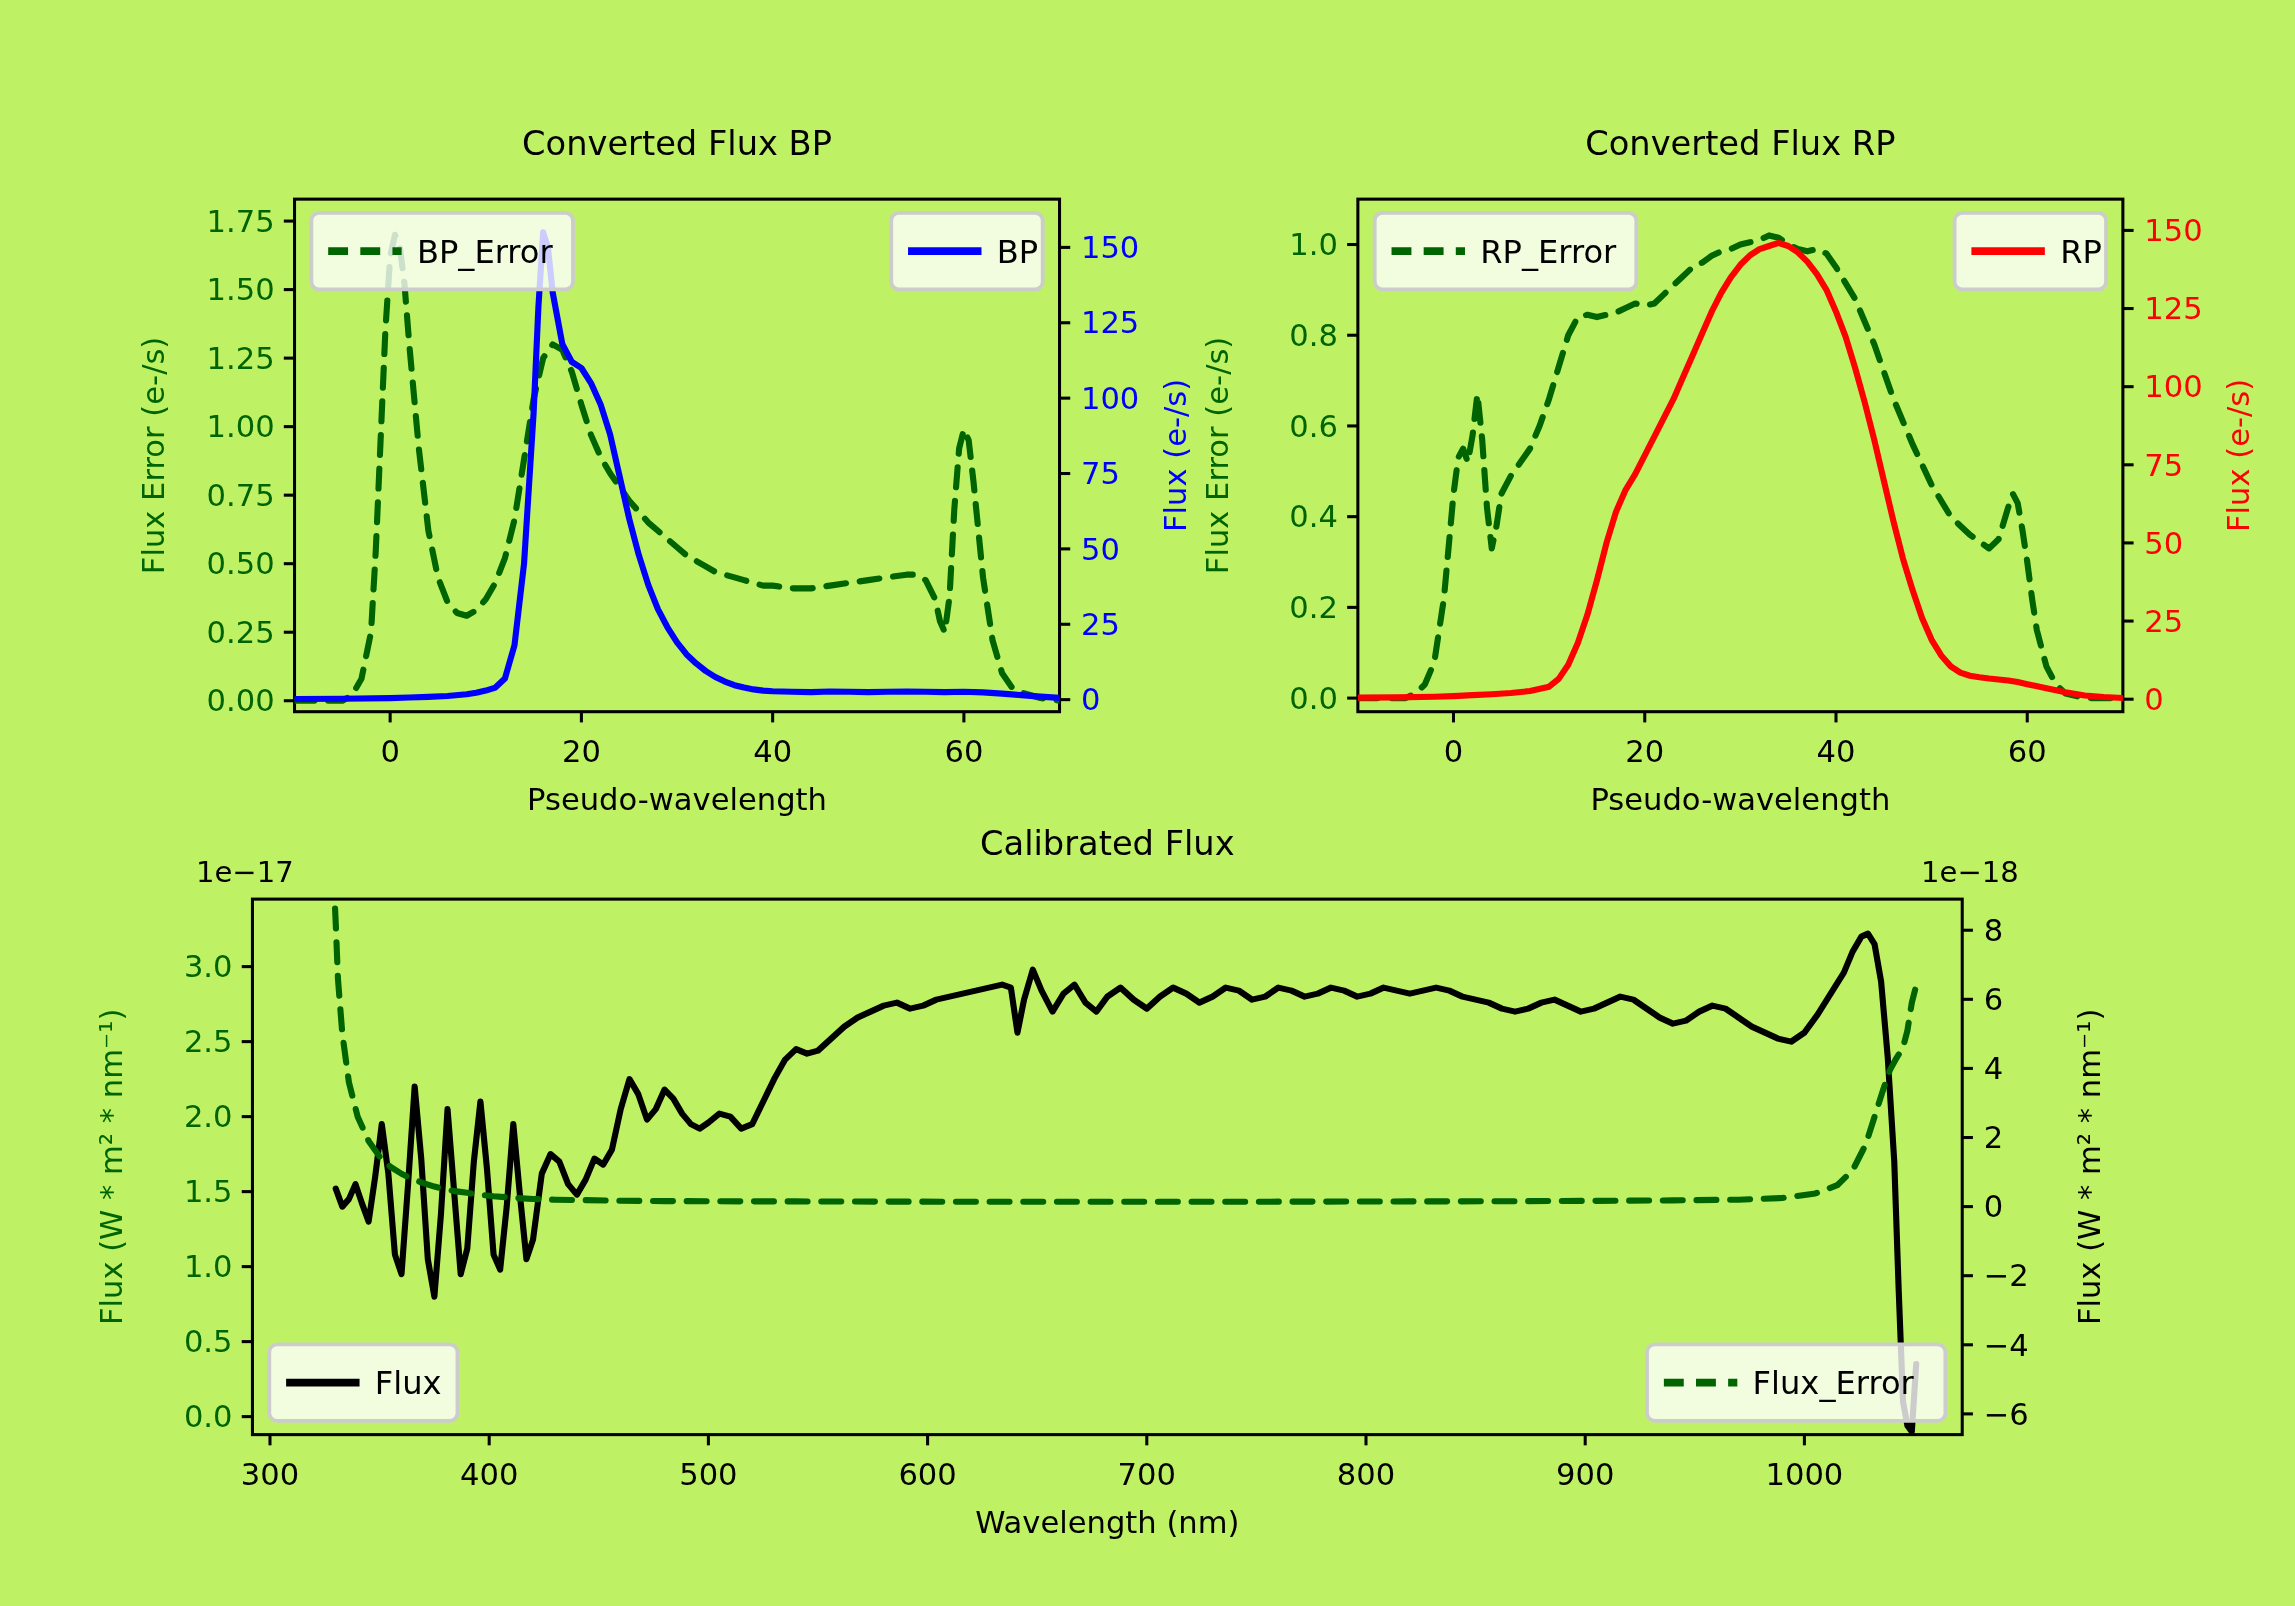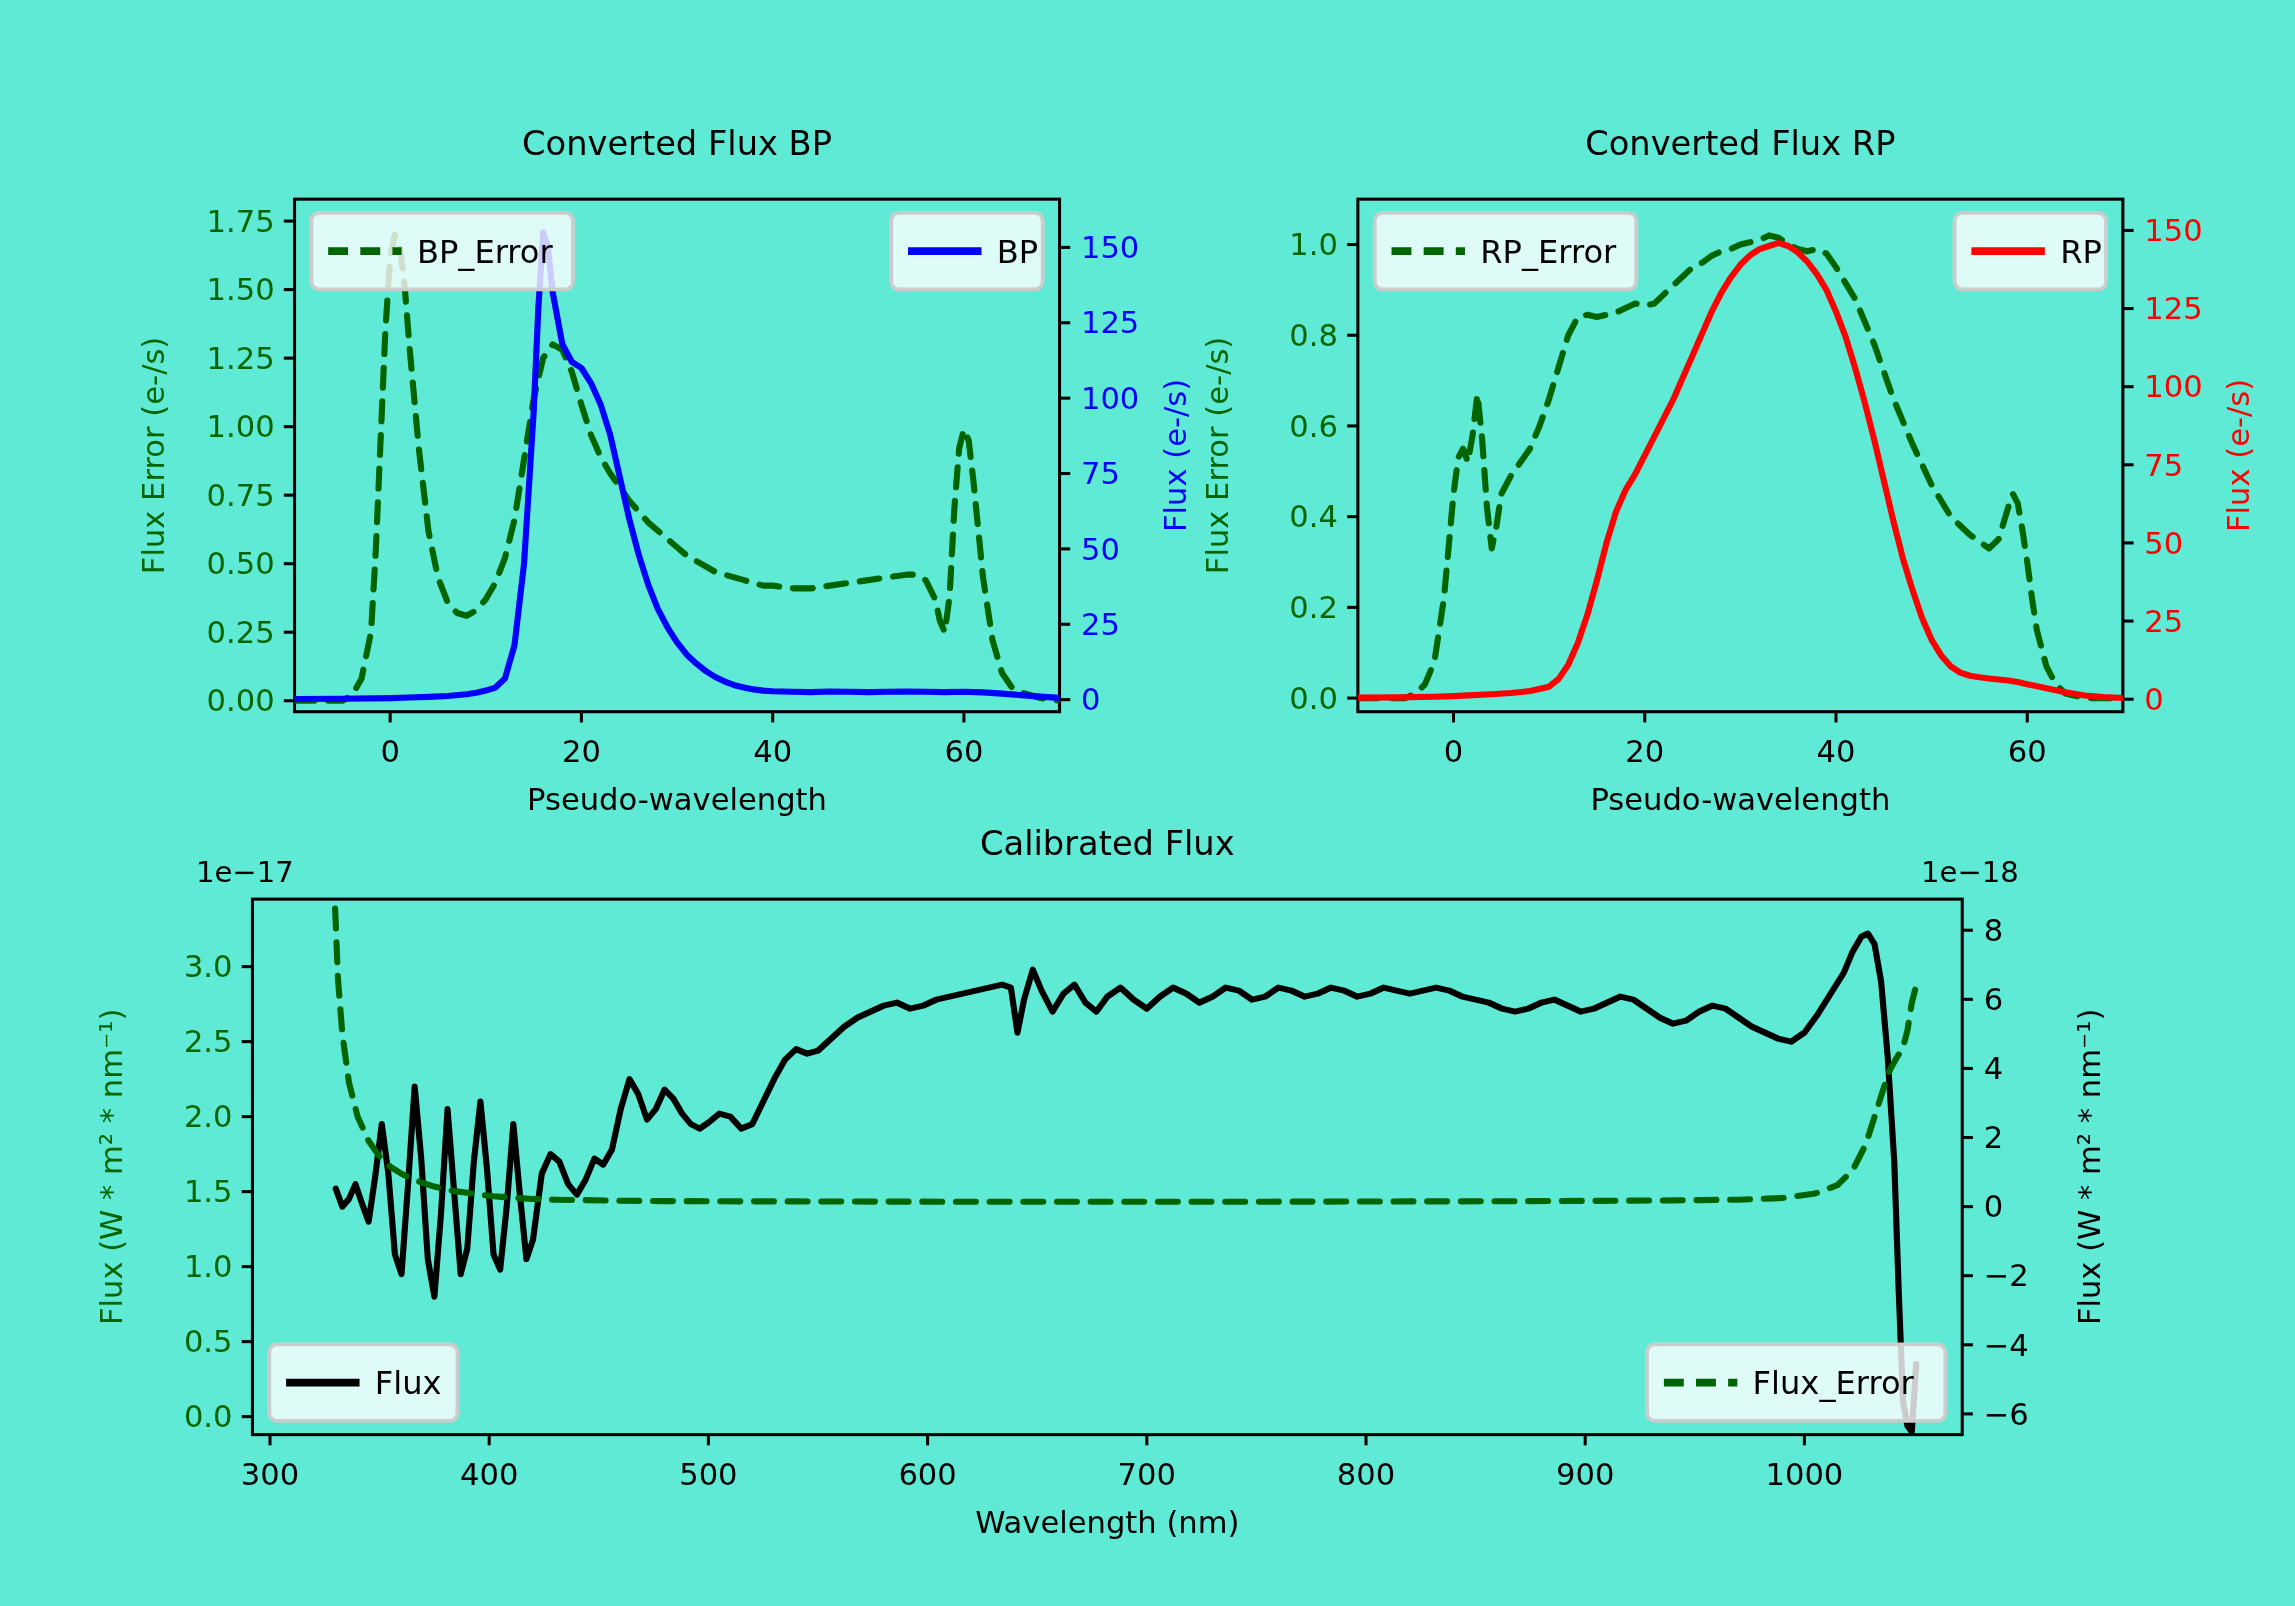--- a/index.html
+++ b/index.html
@@ -1,17 +1,17 @@
 <!DOCTYPE html>
 <html style="font-size:12.2px"><head>
 <meta charset="utf-8">
 <style>
   html,body{margin:0;padding:0;background:#ffffff;}
   body{width:2295px;height:1607px;font-family:"DejaVu Sans",sans-serif;overflow:hidden;}
-  #figure{position:relative;width:2295px;height:1607px;background:#5eead4;}
+  #figure{position:relative;width:2295px;height:1607px;background:#bef264;}
   svg{display:block;}
   .ttl{font-size:44px;fill:#000;text-anchor:middle;}
   .tick{font-size:40px;}
   .tickg{fill:#006400;}
   .tickb{fill:#0000ff;}
   .tickr{fill:#ff0000;}
   .tickk{fill:#000000;}
   .axlab{font-size:40px;}
   .axlab-g{fill:#006400;}
   .axlab-b{fill:#0000ff;}

